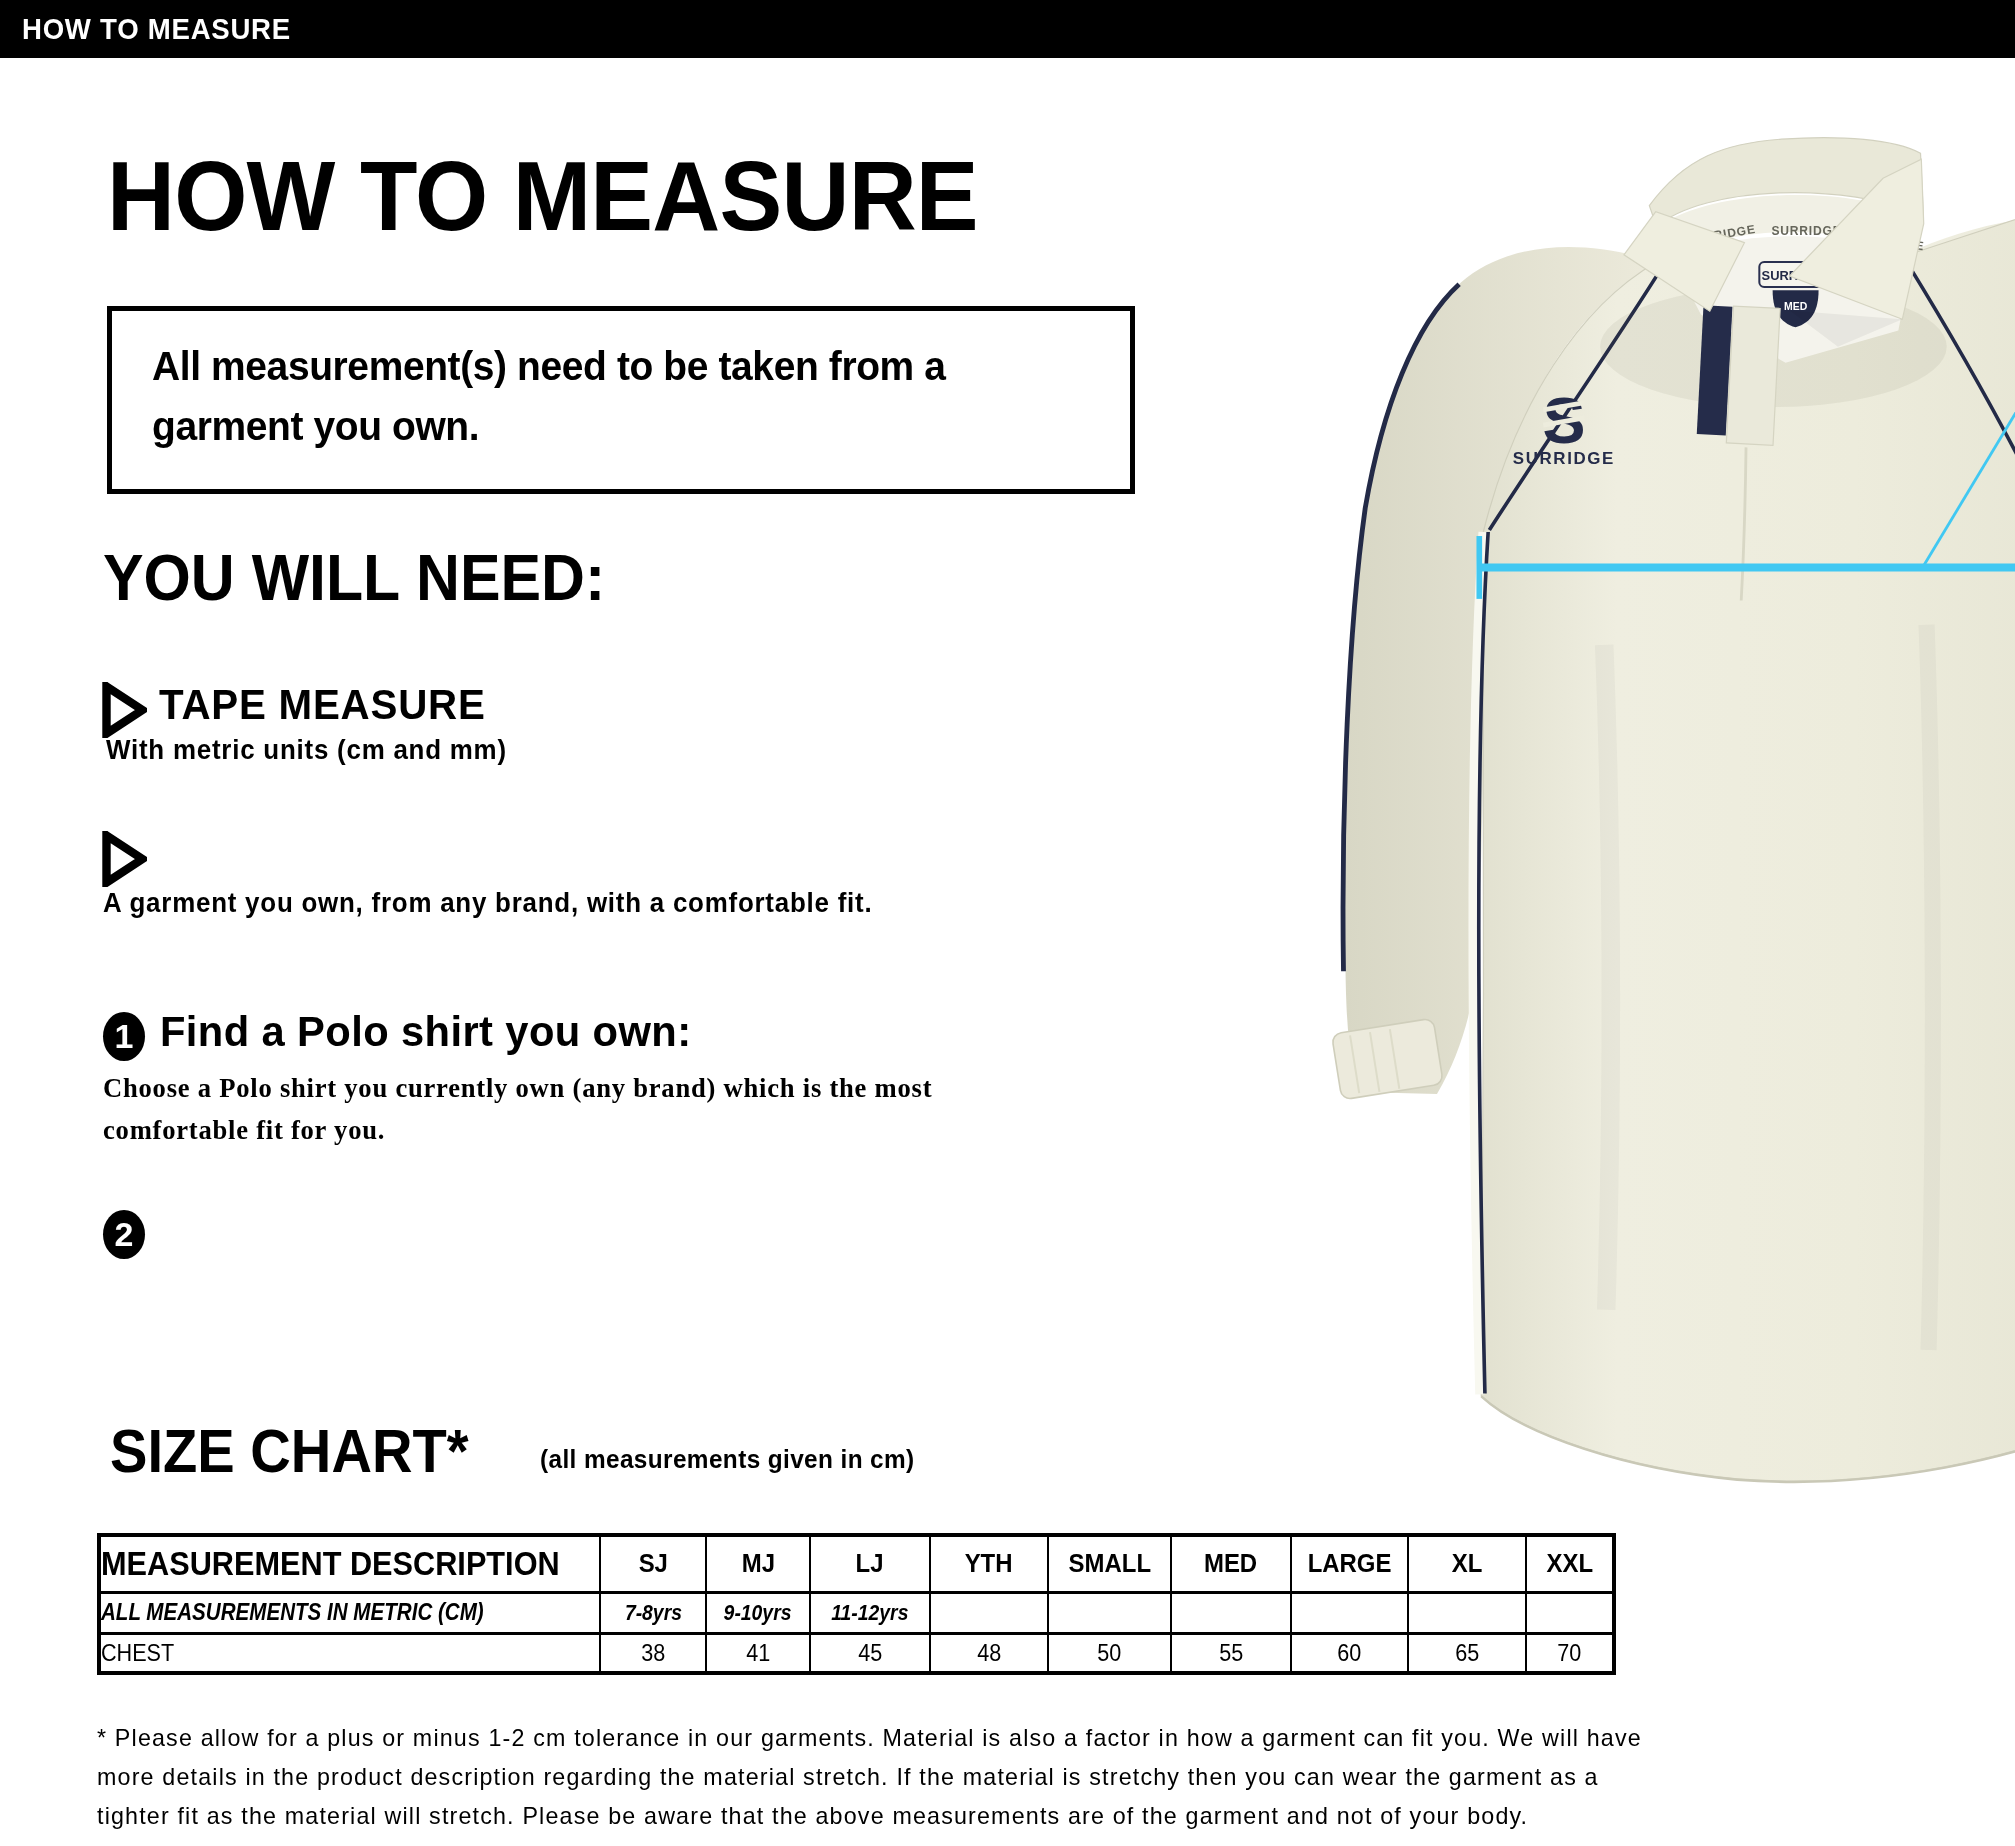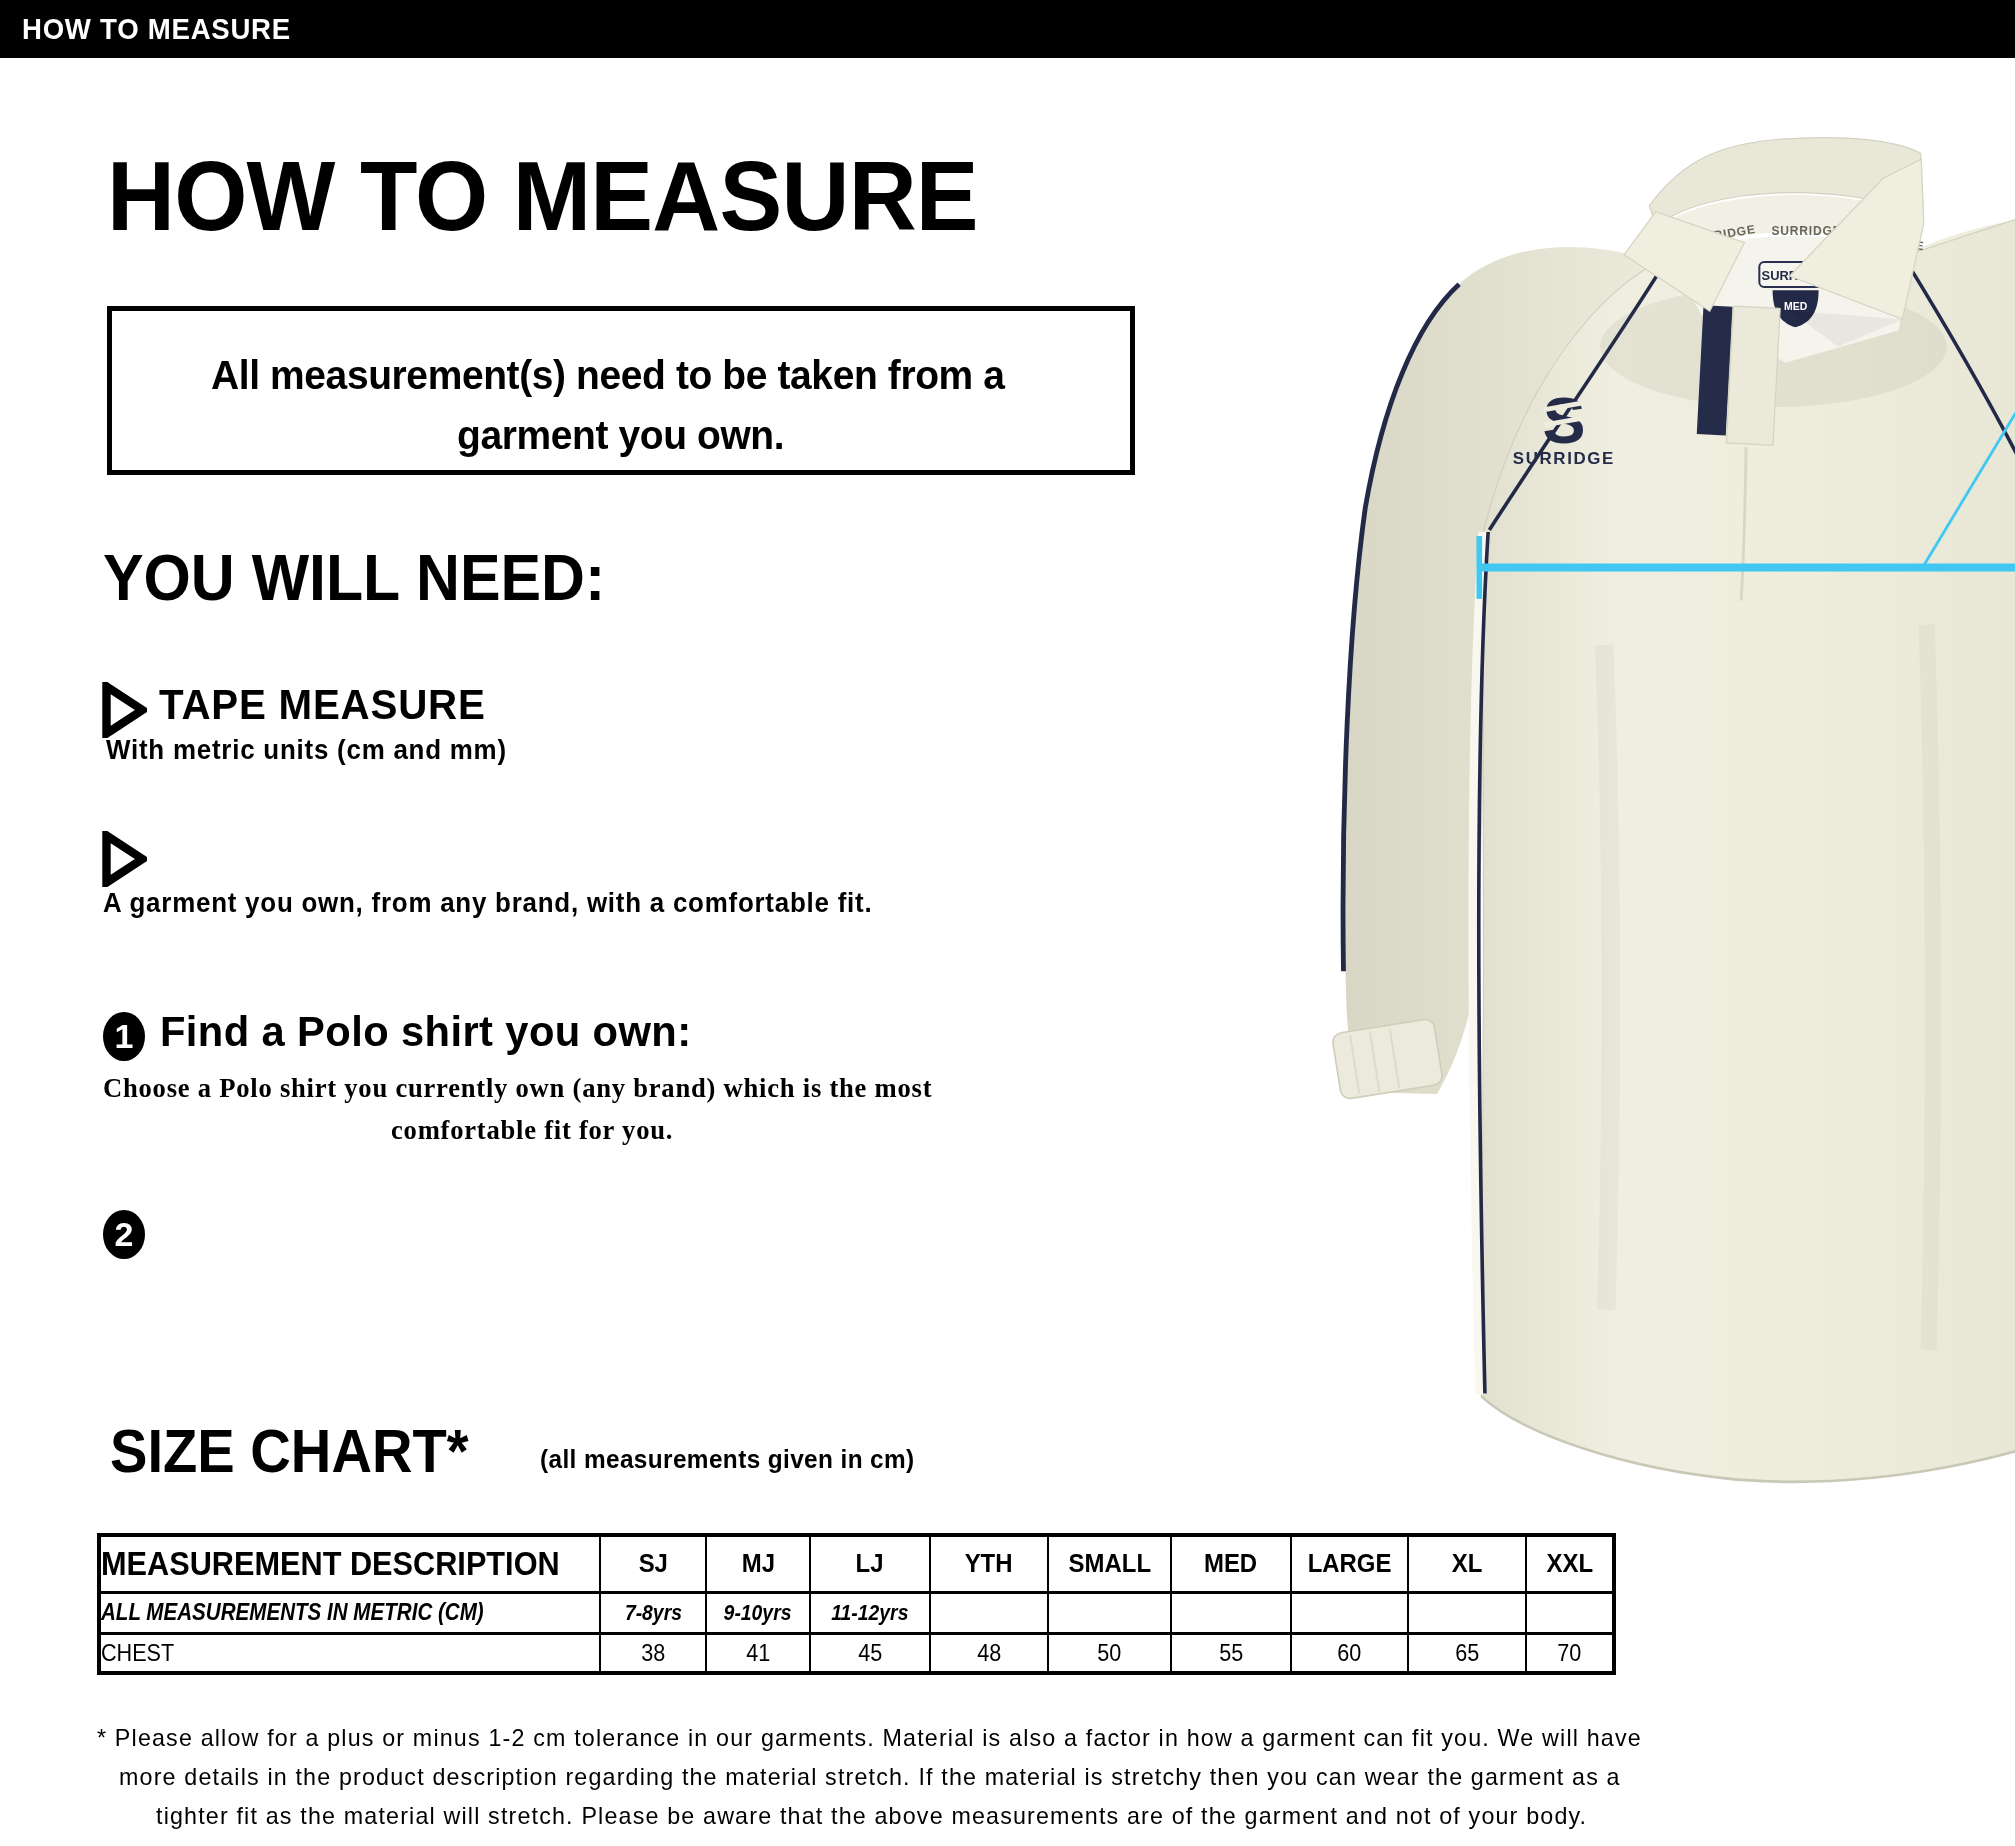--- a/index.html
+++ b/index.html
@@ -1,33 +1,33 @@
 <!DOCTYPE html>
 <html style="font-size:6.4px"><head>
 <meta charset="utf-8">
 <style>
   * { margin:0; padding:0; box-sizing:border-box; }
   html,body { background:#ffffff; }
   body { font-family:"Liberation Sans", sans-serif; color:#000; }
   .page { position:relative; width:2380px; height:1846px; background:#fff; overflow:hidden; }
   .abs { position:absolute; }
-  .nw { white-space:nowrap;text-align:center; }
+  .nw { white-space:nowrap; }
   .cond { display:inline-block; transform-origin:0 0; white-space:nowrap; }
   .condc { display:inline-block; transform-origin:50% 50%; white-space:nowrap; }
 
   
   .topbar { left:0; top:0; width:2380px; height:58px; background:#000; }
   .topbar-title { left:22px; top:12px; font-size:30px; font-weight:800; color:#fff; letter-spacing:0.8px; }
 
   
   .h1 { left:107px; top:147px; font-size:98px; font-weight:800; line-height:1; letter-spacing:-0.8px; }
   .h1 .cond { transform:scaleX(0.96); }
 
-  .notice { left:107px; top:306px; width:1028px; height:169px; border:5.2px solid #000; background:#fff;
-            padding:34px 24px 0 40px; }
+  .notice { left:107px; top:306px; width:1028px; height:188px; border:5.2px solid #000; background:#fff;
+            padding:25px 24px 0 40px; }
   .notice .ln { font-size:41px; font-weight:700; line-height:60px; letter-spacing:-0.4px; }
 
   .h2 { font-size:64px; font-weight:800; line-height:1; }
   .ywn { left:103px; top:546px; }
 
   .bullet-icon { width:45px; height:56px; }
   .item-title { font-size:42px; font-weight:800; line-height:1; letter-spacing:0.8px; }
   .item-desc  { font-size:27px;  font-weight:700; line-height:1; letter-spacing:0.8px; }
 
   .step-badge { width:42px; height:49px; background:#000; border-radius:50%;

